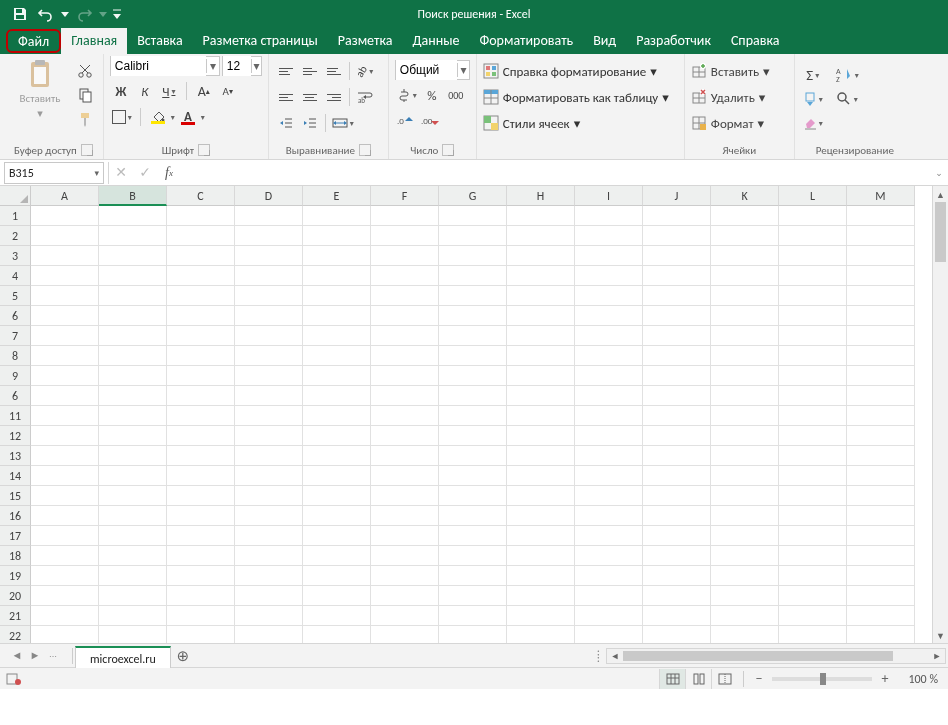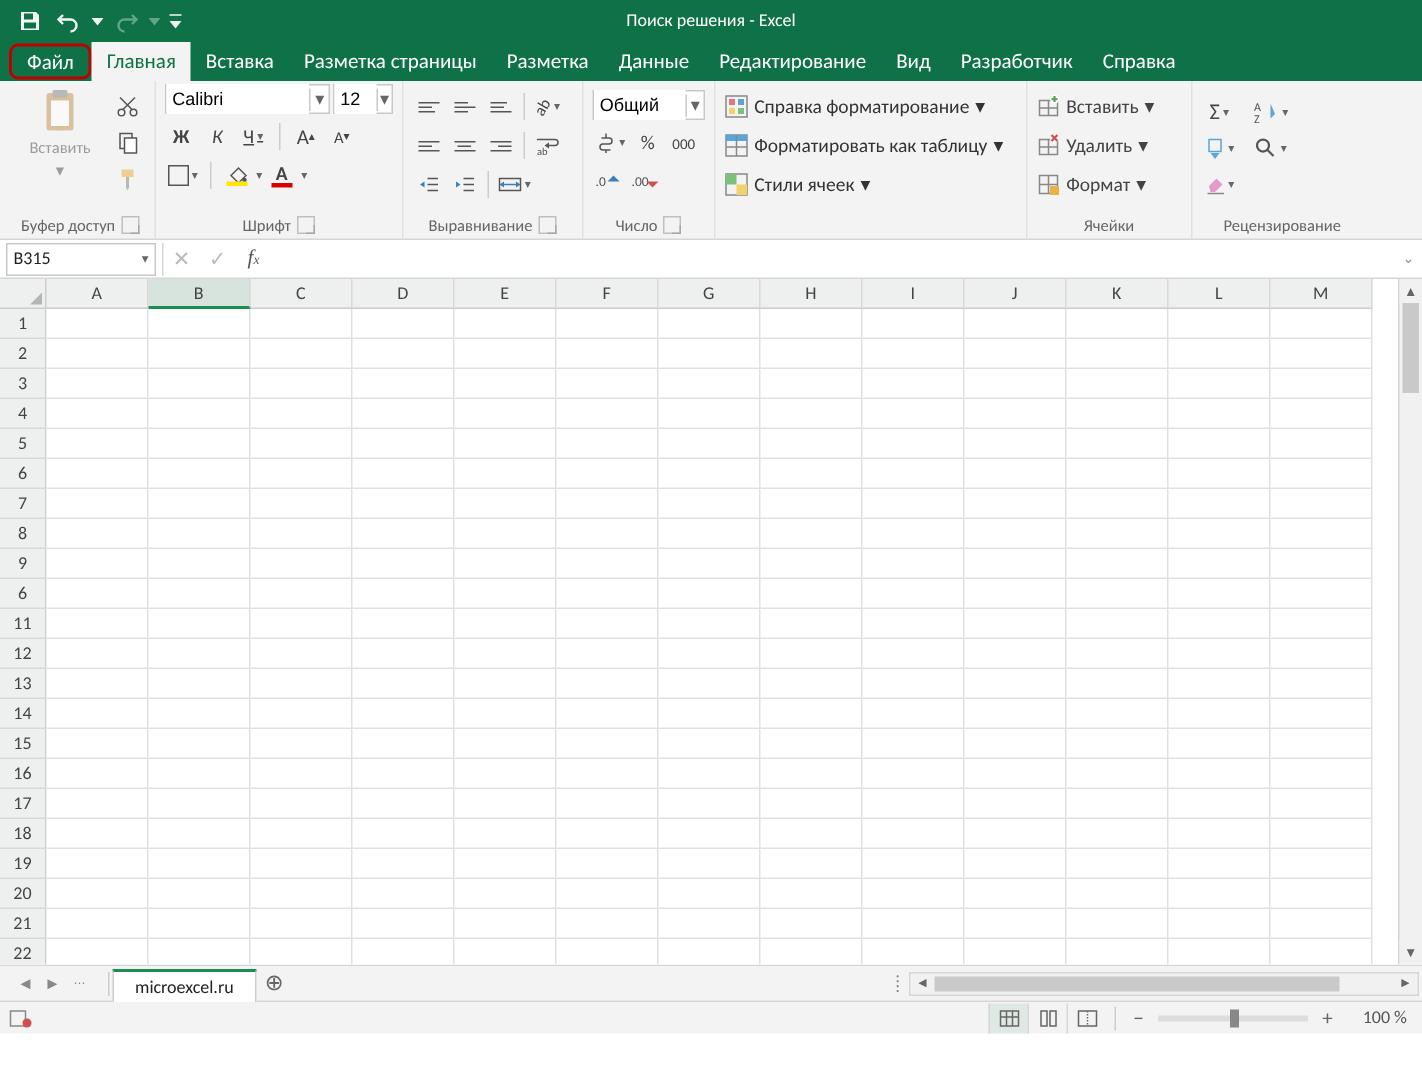--- a/index.html
+++ b/index.html
@@ -161,21 +161,21 @@
   </div>
 </div>
 
 <div class="tabs">
   <div class="tab file">Файл</div>
   <div class="tab active">Главная</div>
   <div class="tab">Вставка</div>
   <div class="tab">Разметка страницы</div>
   <div class="tab">Разметка</div>
   <div class="tab">Данные</div>
-  <div class="tab">Редактирование</div>
+  <div class="tab">Форматировать</div>
   <div class="tab">Вид</div>
   <div class="tab">Разработчик</div>
   <div class="tab">Справка</div>
 </div>
 
 <div class="ribbon">
 
   <div class="group">
     <div class="group-body">
       <div class="big-btn" style="opacity:.55">

